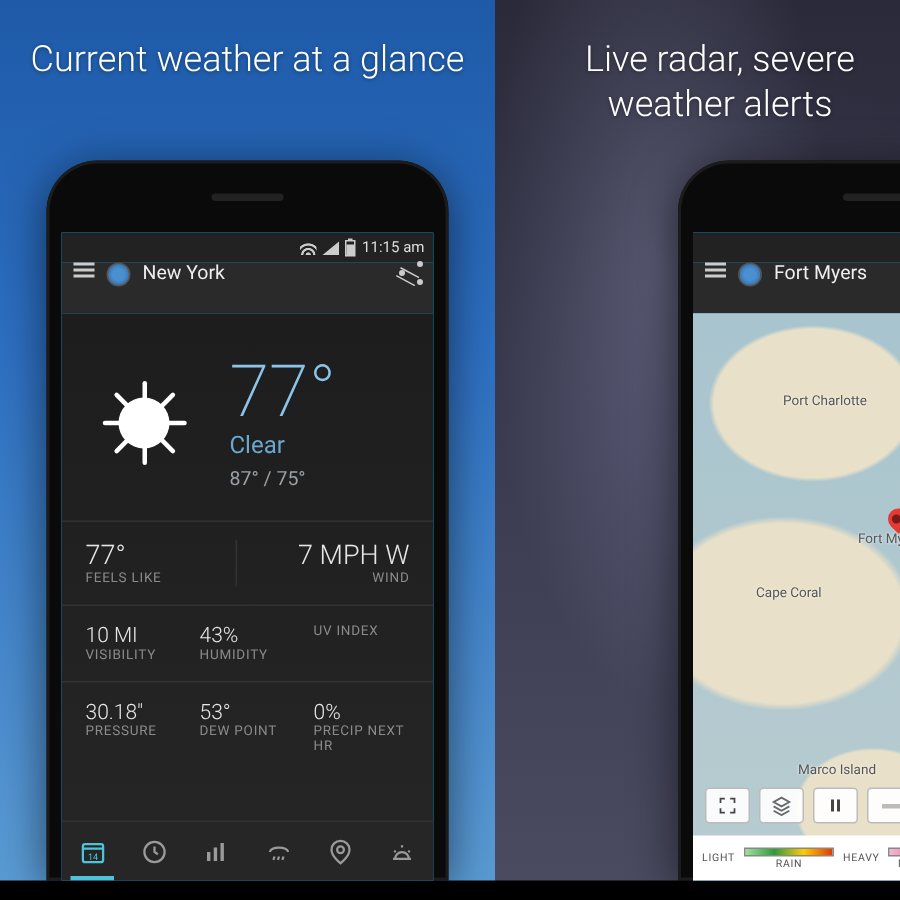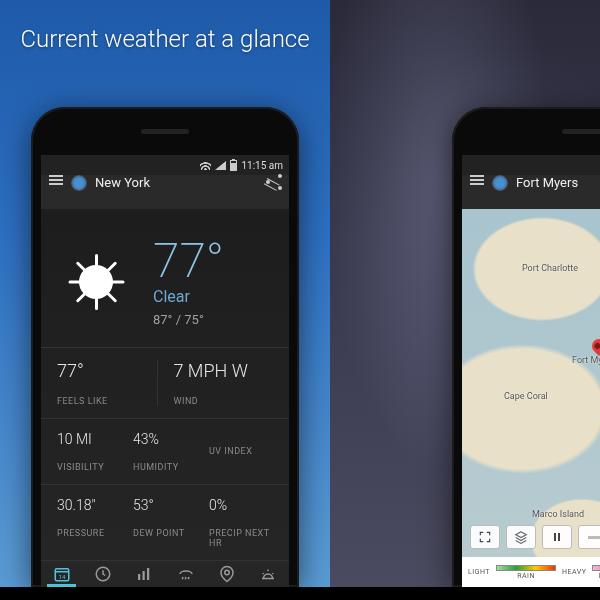--- a/index.html
+++ b/index.html
@@ -190,21 +190,21 @@
   margin-top: 6px;
 }
 .row {
   display: flex;
   border-top: 1px solid #333;
   padding: 12px 16px;
 }
 .cell { flex: 1; }
 .cell + .cell.sep { border-left: 1px solid #333; padding-left: 16px; }
 .cell .val { font-size: 18px; font-weight: 300; color: #e6e6e6; }
-.cell .lbl { font-size: 9px; color: #8a8a8a; letter-spacing: 0.5px; margin-top: 15px; }
+.cell .lbl { font-size: 9px; color: #8a8a8a; letter-spacing: 0.5px; margin-top: 0; }
 .row.three .cell { flex: 1; }
 .row.three .cell + .cell { padding-left: 12px; }
 .row.three .val { font-size: 14px; }
 
 .tabbar {
   height: 40px;
   background: #262626;
   border-top: 1px solid #333;
   display: flex;
   align-items: stretch;
@@ -336,21 +336,21 @@
               <span>87°</span> / <span>75°</span>
             </div>
           </div>
         </div>
 
         <div class="row">
           <div class="cell">
             <div class="val">77°</div>
             <div class="lbl">FEELS LIKE</div>
           </div>
-          <div class="cell sep" style="text-align:left">
+          <div class="cell sep" style="text-align:right">
             <div class="val">7 MPH W</div>
             <div class="lbl">WIND</div>
           </div>
         </div>
 
         <div class="row three">
           <div class="cell">
             <div class="val">10 MI</div>
             <div class="lbl">VISIBILITY</div>
           </div>
@@ -421,20 +421,21 @@
               </svg>
           </div>
         </div>
       </div>
 
     </div>
   </div>
 </div>
 
 <div class="panel panel-right">
+  <div class="headline">Live radar, severe weather alerts</div>
 
   <div class="phone">
     <div class="phone-speaker"></div>
     <div class="screen">
 
       <div class="statusbar">
         
         
       </div>
 

